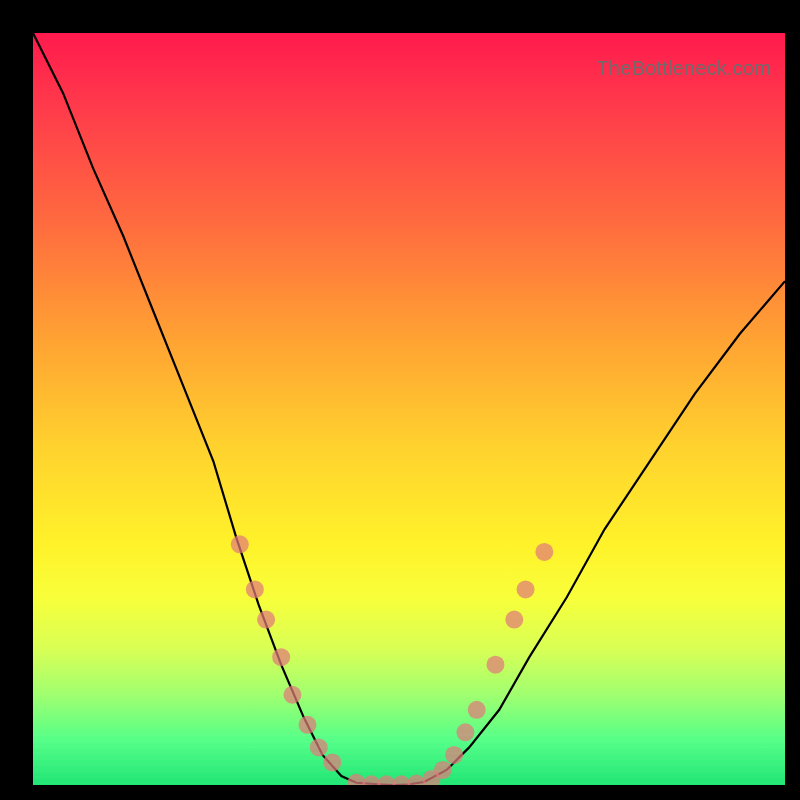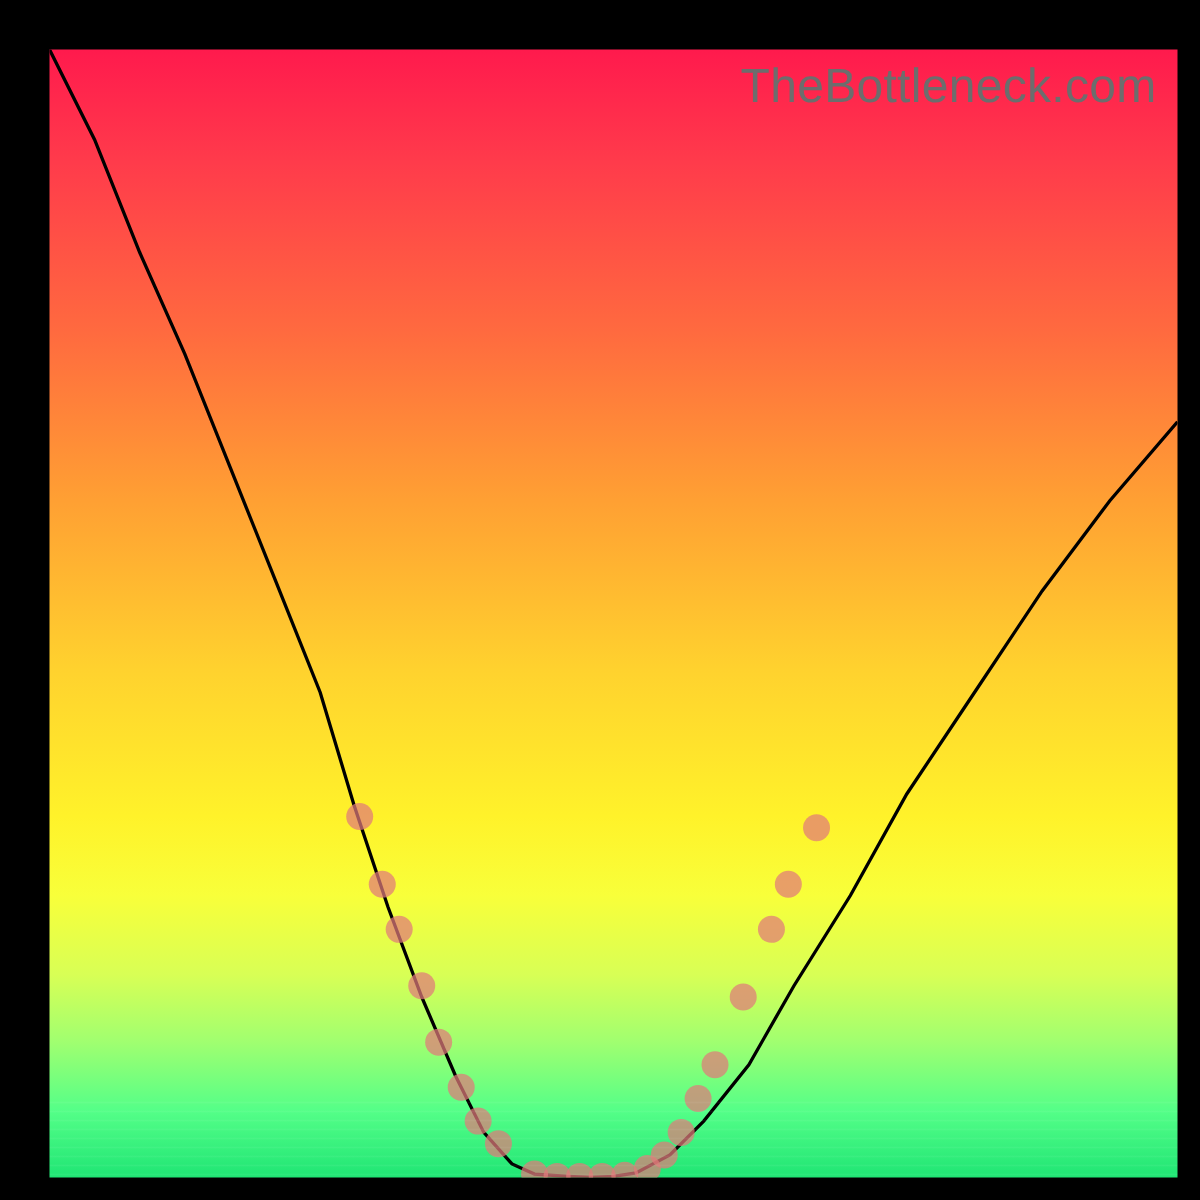--- a/index.html
+++ b/index.html
@@ -37,24 +37,24 @@
       #f8ff3a 75%,
       #d8ff55 82%,
       #a0ff70 88%,
       #55ff88 94%,
       #1fe574 100%
     );
     overflow: hidden;
   }
   .attribution {
     position: absolute;
-    top: 6px;
+    top: 24px;
     right: 14px;
     color: #6d6d6d;
-    font-size: 32px;
+    font-size: 20px;
     font-weight: 400;
     letter-spacing: 0.2px;
     user-select: none;
   }
   svg.curve-layer {
     position: absolute;
     left: 0;
     top: 0;
     width: 752px;
     height: 752px;

